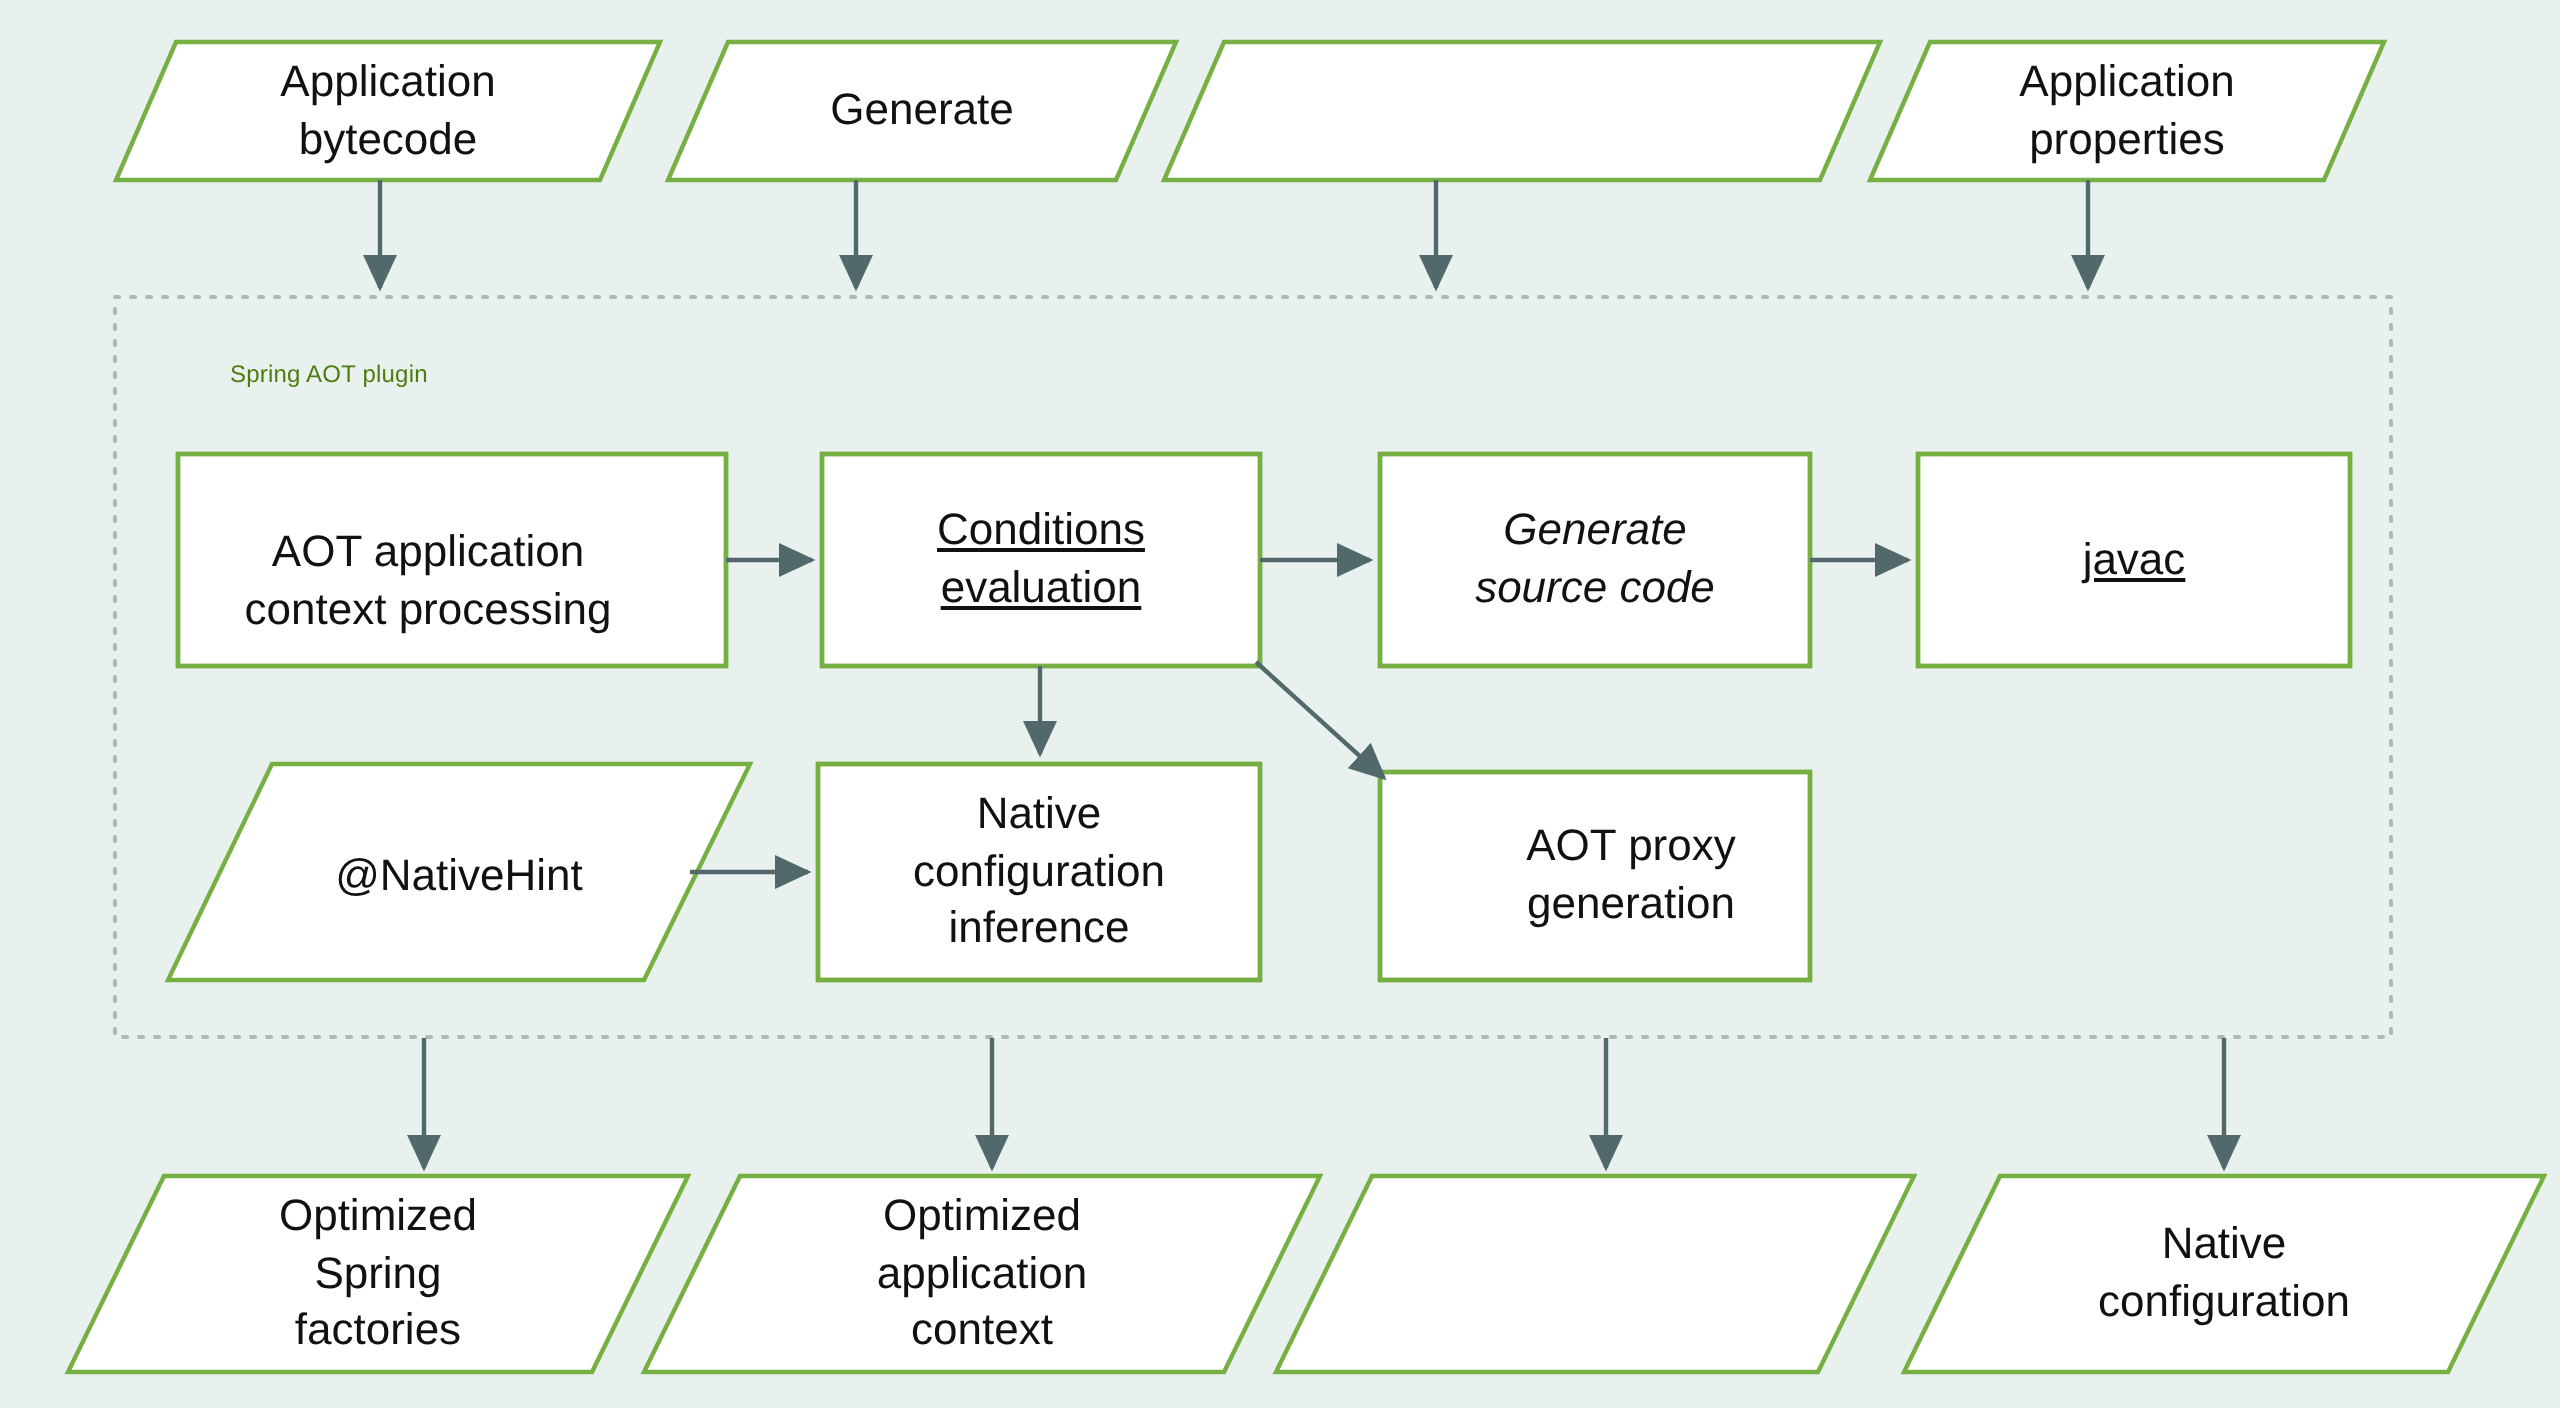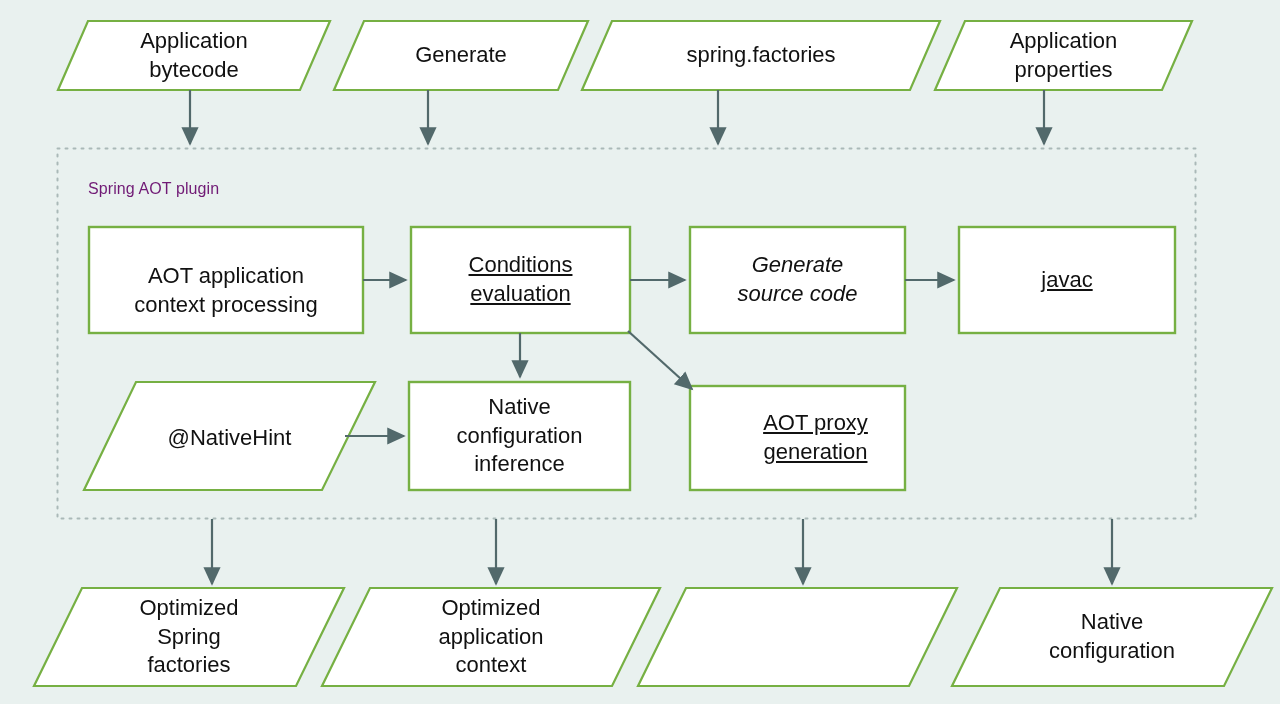--- a/index.html
+++ b/index.html
@@ -32,23 +32,24 @@
     justify-content: center;
     text-align: center;
     color: #111111;
     font-size: 22px;
     line-height: 1.30;
     white-space: pre-line;
     pointer-events: none;
   }
   .group-title {
     position: absolute;
-    color: #701a75;
-    font-size: 16px;
+    color: #4d7c0f;
+    font-size: 12px;
     letter-spacing: 0.1px;
+    margin-left: 27px;
   }
 </style>
 </head>
 <body>
 
 <div id="stage">
 
   <svg class="layer" viewBox="0 0 1280 704" xmlns="http://www.w3.org/2000/svg">
     <defs>
       <marker id="arrowhead" markerWidth="9" markerHeight="9" refX="7.6" refY="4.5" orient="auto" markerUnits="strokeWidth">
@@ -94,37 +95,36 @@
     <polygon points="370,588 660,588 612,686 322,686" fill="#ffffff" stroke="#76b043" stroke-width="2.2"></polygon>
     <polygon points="686,588 957,588 909,686 638,686" fill="#ffffff" stroke="#76b043" stroke-width="2.2"></polygon>
     <polygon points="1000,588 1272,588 1224,686 952,686" fill="#ffffff" stroke="#76b043" stroke-width="2.2"></polygon>
   </svg>
 
   <div class="group-title" style="left:88px; top:180px;">Spring AOT plugin</div>
 
   <div class="node-label" style="left:58px; top:21px; width:272px; height:69px;">Application
 bytecode</div>
   <div class="node-label" style="left:334px; top:21px; width:254px; height:69px;">Generate</div>
-  <div class="node-label" style="left:582px; top:21px; width:358px; height:69px;">spring.factories</div>
   <div class="node-label" style="left:935px; top:21px; width:257px; height:69px;">Application
 properties</div>
 
-  <div class="node-label" style="left:89px; top:227px; width:274px; height:128px;">AOT application
+  <div class="node-label" style="left:77px; top:227px; width:274px; height:128px;">AOT application
 context processing</div>
   <div class="node-label" style="left:411px; top:227px; width:219px; height:106px;text-decoration:underline;">Conditions
 evaluation</div>
   <div class="node-label" style="left:690px; top:227px; width:215px; height:106px;font-style:italic;">Generate
 source code</div>
   <div class="node-label" style="left:959px; top:227px; width:216px; height:106px;text-decoration:underline;">javac</div>
 
   <div class="node-label" style="left:84px; top:382px; width:291px; height:113px;">@NativeHint</div>
   <div class="node-label" style="left:409px; top:382px; width:221px; height:108px;">Native
 configuration
 inference</div>
-  <div class="node-label" style="left:690px; top:386px; width:251px; height:104px;text-decoration:underline;">AOT proxy
+  <div class="node-label" style="left:690px; top:386px; width:251px; height:104px;">AOT proxy
 generation</div>
 
   <div class="node-label" style="left:34px; top:588px; width:310px; height:98px;">Optimized
 Spring
 factories</div>
   <div class="node-label" style="left:322px; top:588px; width:338px; height:98px;">Optimized
 application
 context</div>
   <div class="node-label" style="left:952px; top:588px; width:320px; height:98px;">Native
 configuration</div>

